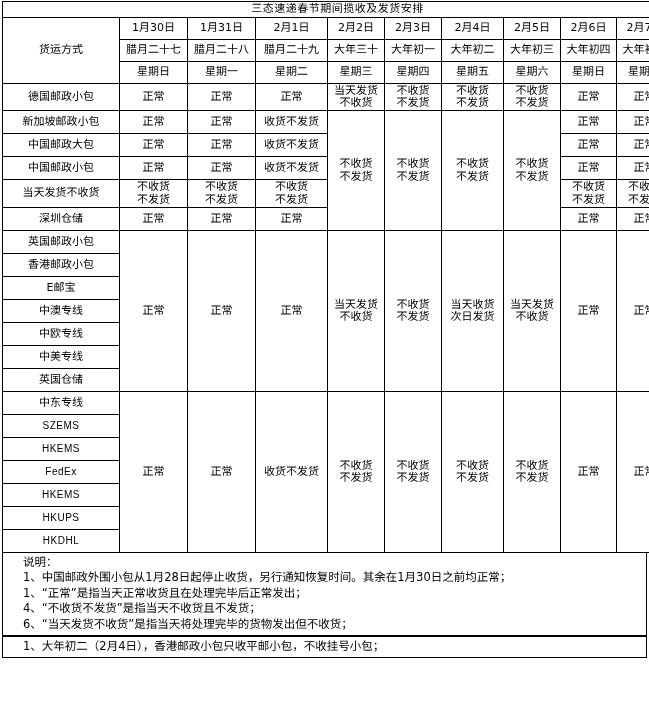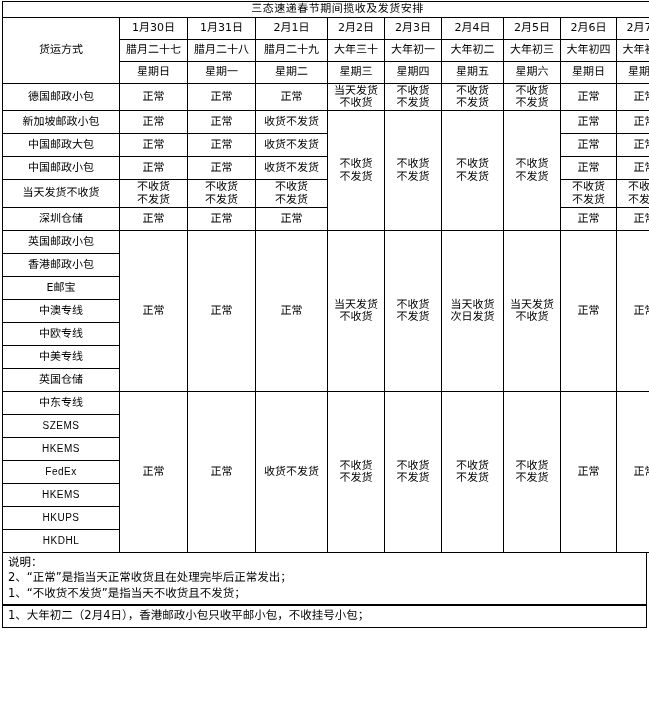--- a/index.html
+++ b/index.html
@@ -68,21 +68,21 @@
   .two-line span {
     display: block;
     line-height: 1.12;
   }
   
   .notes-box, .tips-box {
     border: 1px solid #000;
     border-top: none;
     width: 645px;
     box-sizing: border-box;
-    padding: 2px 4px 3px 5px;
+    padding: 2px 4px 3px 20px;
     background: #fff;
   }
   .notes-box {
     border-top: none;
   }
   .tips-box {
     border-top: 1px solid #000;
   }
   .note-line, .tip-line, .block-head {
     font-size: 11.5px;
@@ -338,22 +338,24 @@
         <td class="rowlabel latin">HKUPS</td>
       </tr>
       <tr>
         <td class="rowlabel latin">HKDHL</td>
       </tr>
     </tbody>
   </table>
 
   <div class="notes-box">
     <div class="block-head">说明：</div>
-    <div class="note-line">2、“正常”是指当天正常收货且在处理完毕后正常发出；</div>
-    <div class="note-line">1、“不收货不发货”是指当天不收货且不发货；</div>
+    <div class="note-line">1、中国邮政外围小包从1月28日起停止收货，另行通知恢复时间。其余在1月30日之前均正常；</div>
+    <div class="note-line">1、“正常”是指当天正常收货且在处理完毕后正常发出；</div>
+    <div class="note-line">4、“不收货不发货”是指当天不收货且不发货；</div>
+    <div class="note-line">6、“当天发货不收货”是指当天将处理完毕的货物发出但不收货；</div>
   </div>
 
   <div class="tips-box">
     <div class="tip-line">1、大年初二（2月4日），香港邮政小包只收平邮小包，不收挂号小包；</div>
 
   </div>
 
 </div>
 
 </body></html>

